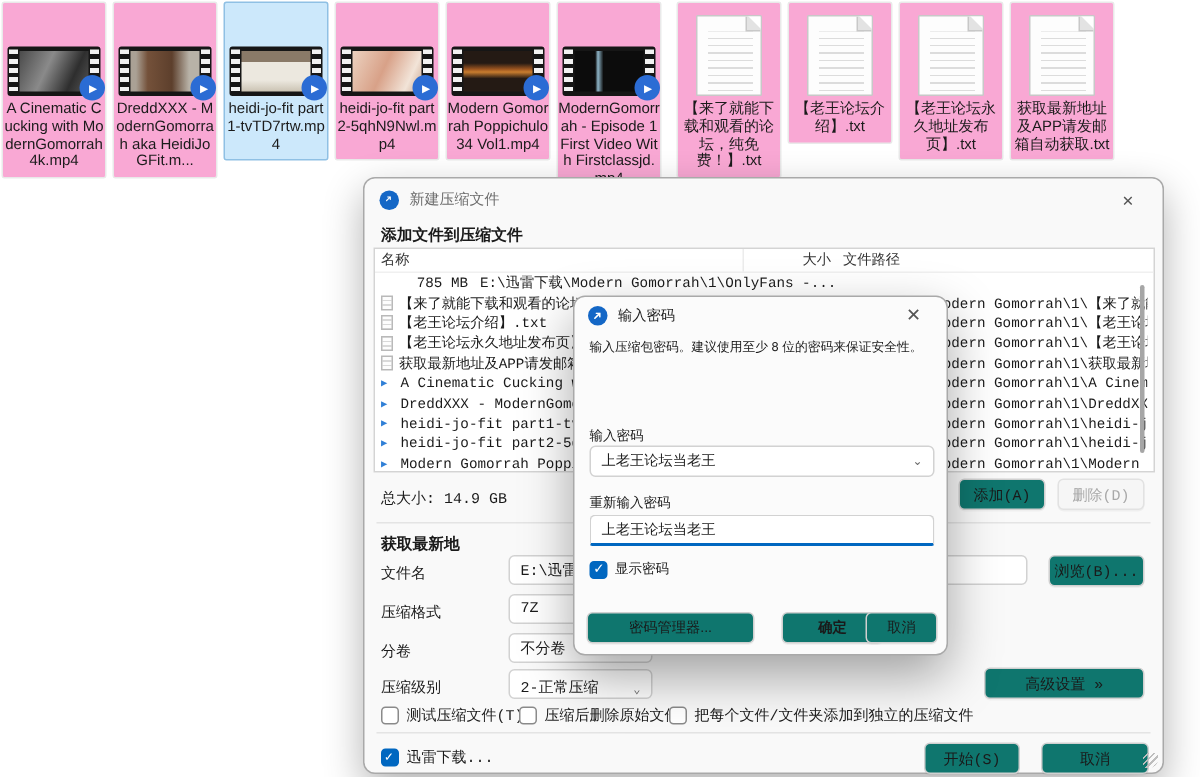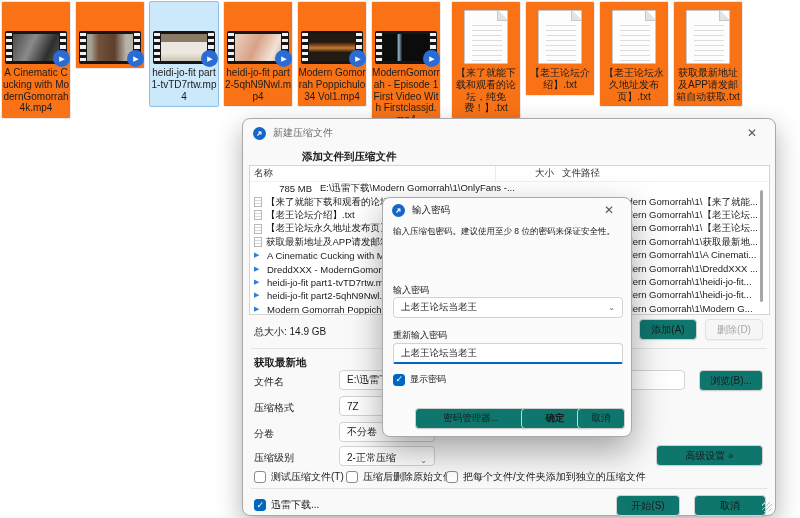--- a/index.html
+++ b/index.html
@@ -1,21 +1,21 @@
 <!DOCTYPE html>
 <html><head>
 <meta charset="utf-8">
 <style>
   * { margin:0; padding:0; box-sizing:border-box; }
   html,body { width:800px; height:518px; background:#fff; overflow:hidden;
     font-family:"Liberation Sans", sans-serif; -webkit-font-smoothing:antialiased; }
 
   
   .grid { position:absolute; left:1px; top:1px; display:flex; align-items:flex-start; gap:4px; }
-  .tile { width:70px; padding:2px 1px 4px; background:#f97316; border:1px solid #e9e9e9;
+  .tile { width:70px; padding:2px 1px 4px; background:#f9a8d4; border:1px solid #e9e9e9;
     border-radius:2px; display:flex; flex-direction:column; align-items:center; }
   .tile.selected { background:#cce8fb; border-color:#8fc0e4; }
   .icon-area { height:60px; display:flex; align-items:flex-end; justify-content:center; }
   .tile-label { margin-top:3px; font-size:10px; line-height:1.18; text-align:center;
     color:#1b1b1b; word-break:break-all; width:68px; }
 
   
   .film { position:relative; width:62px; height:33px; background:#161616; border-radius:2px;
     display:flex; padding:2px 1px; }
   .holes { width:6px; background:repeating-linear-gradient(to bottom,#f2f2f2 0 3.2px,#161616 3.2px 6.2px); }
@@ -57,21 +57,21 @@
   .cb { width:12px; height:12px; border:1px solid #8a8a8a; border-radius:3px; background:#fff; flex:0 0 12px; }
   .cb.on { background:#0067c0; border-color:#0067c0; position:relative; }
   .cb.on::before { content:"✓"; position:absolute; left:1.5px; top:-0.5px; color:#fff; font-size:9px; }
   .cbrow { position:absolute; display:flex; align-items:center; gap:5px;text-align:right; }
   .field-label { position:absolute; color:#1a1a1a; }
   .select, .tinput { position:absolute; background:#fff; border:1px solid #d2d2d2; border-radius:4px;
     height:20px; display:flex; align-items:center; padding:0 7px; font-size:10px; color:#1a1a1a; }
   .select .chev { margin-left:auto; color:#6a6a6a; font-size:8px; }
 
   
-  #archive { left:242px; top:118px; width:534px; height:398px; }
+  #archive { left:242px; top:118px; width:534px; height:398px;font-family:Liberation Mono, monospace; }
   .section-h { position:absolute; font-weight:bold; font-size:10.5px; }
   .listbox { position:absolute; left:6px; top:46px; width:521px; height:150px; background:#fff;
     border:1px solid #d4d4d4; overflow:hidden; }
   .lrow { display:flex; align-items:center; height:13.4px; padding:0 4px; font-size:9.5px; white-space:nowrap; }
   .lhead { height:16px; color:#333; border-bottom:1px solid #f0f0f0; }
   .c-name { flex:0 0 242px; overflow:hidden; display:flex; align-items:center; gap:4px; }
   .c-size { flex:0 0 58px; text-align:right; overflow:hidden; }
   .c-path { flex:1; padding-left:8px; overflow:hidden; }
   .lhead .c-name, .lhead .c-path { border-right:1px solid #ececec; height:100%; display:flex; align-items:center; }
   .lhead .c-path { border-right:none; }
@@ -114,20 +114,21 @@
 
   <div class="tile">
     <div class="icon-area">
         <div class="film">
       <div class="holes"></div>
           <div class="shot t2"></div>
       <div class="holes"></div>
       <div class="play"></div>
         </div>
       </div>
+    <div class="tile-label">DreddXXX - ModernGomorrah aka HeidiJoGFit.m...</div>
   </div>
 
   <div class="tile selected">
     <div class="icon-area">
         <div class="film">
       <div class="holes"></div>
           <div class="shot t3"></div>
       <div class="holes"></div>
       <div class="play"></div>
         </div>
@@ -201,21 +202,21 @@
   </div>
 </div>
 
 <div class="dialog" id="archive">
   <div class="titlebar">
     <div class="app-ico"></div>
     <div class="title-text">新建压缩文件</div>
     <div class="close-x">✕</div>
   </div>
 
-  <div class="section-h" style="left:11px; top:31px;margin-left:48px;">添加文件到压缩文件</div>
+  <div class="section-h" style="left:11px; top:31px;">添加文件到压缩文件</div>
 
   <div class="listbox">
     <div class="lrow lhead">
       <div class="c-name">名称</div>
       <div class="c-size">大小</div>
       <div class="c-path">文件路径</div>
     </div>
     <div class="lrow">
       <div class="c-size">785 MB</div>
       <div class="c-path">E:\迅雷下载\Modern Gomorrah\1\OnlyFans -...</div>
@@ -365,16 +366,16 @@
   </div>
 
   <div class="field-label" style="left:10px; top:131px;">重新输入密码</div>
   <input class="raw focused" style="top: 145px;" value="上老王论坛当老王">
 
   <div class="cbrow" style="left:10px; top:175px;">
     <span class="cb on"></span>
     <span>显示密码</span>
   </div>
 
-  <button class="btn" style="left:8px; top:210px; width:112px; font-size:9.5px;margin-left:24px;">密码管理器...</button>
+  <button class="btn" style="left:8px; top:210px; width:112px; font-size:9.5px;">密码管理器...</button>
   <button class="btn" style="left:138px; top:210px; width:68px; font-size:9.5px;font-weight:bold;">确定</button>
   <button class="btn" style="left:194px; top:210px; width:48px; font-size:9.5px;">取消</button>
 </div>
 
 </body></html>

